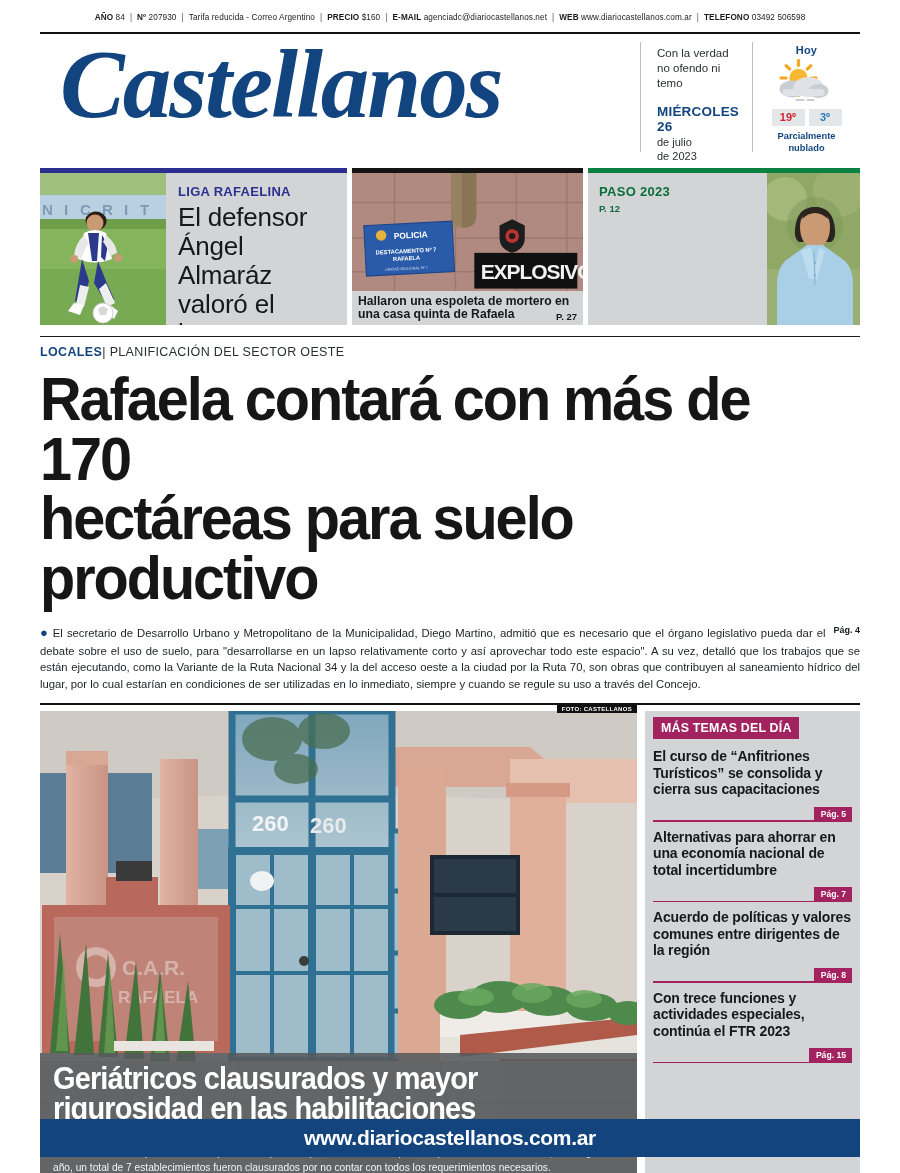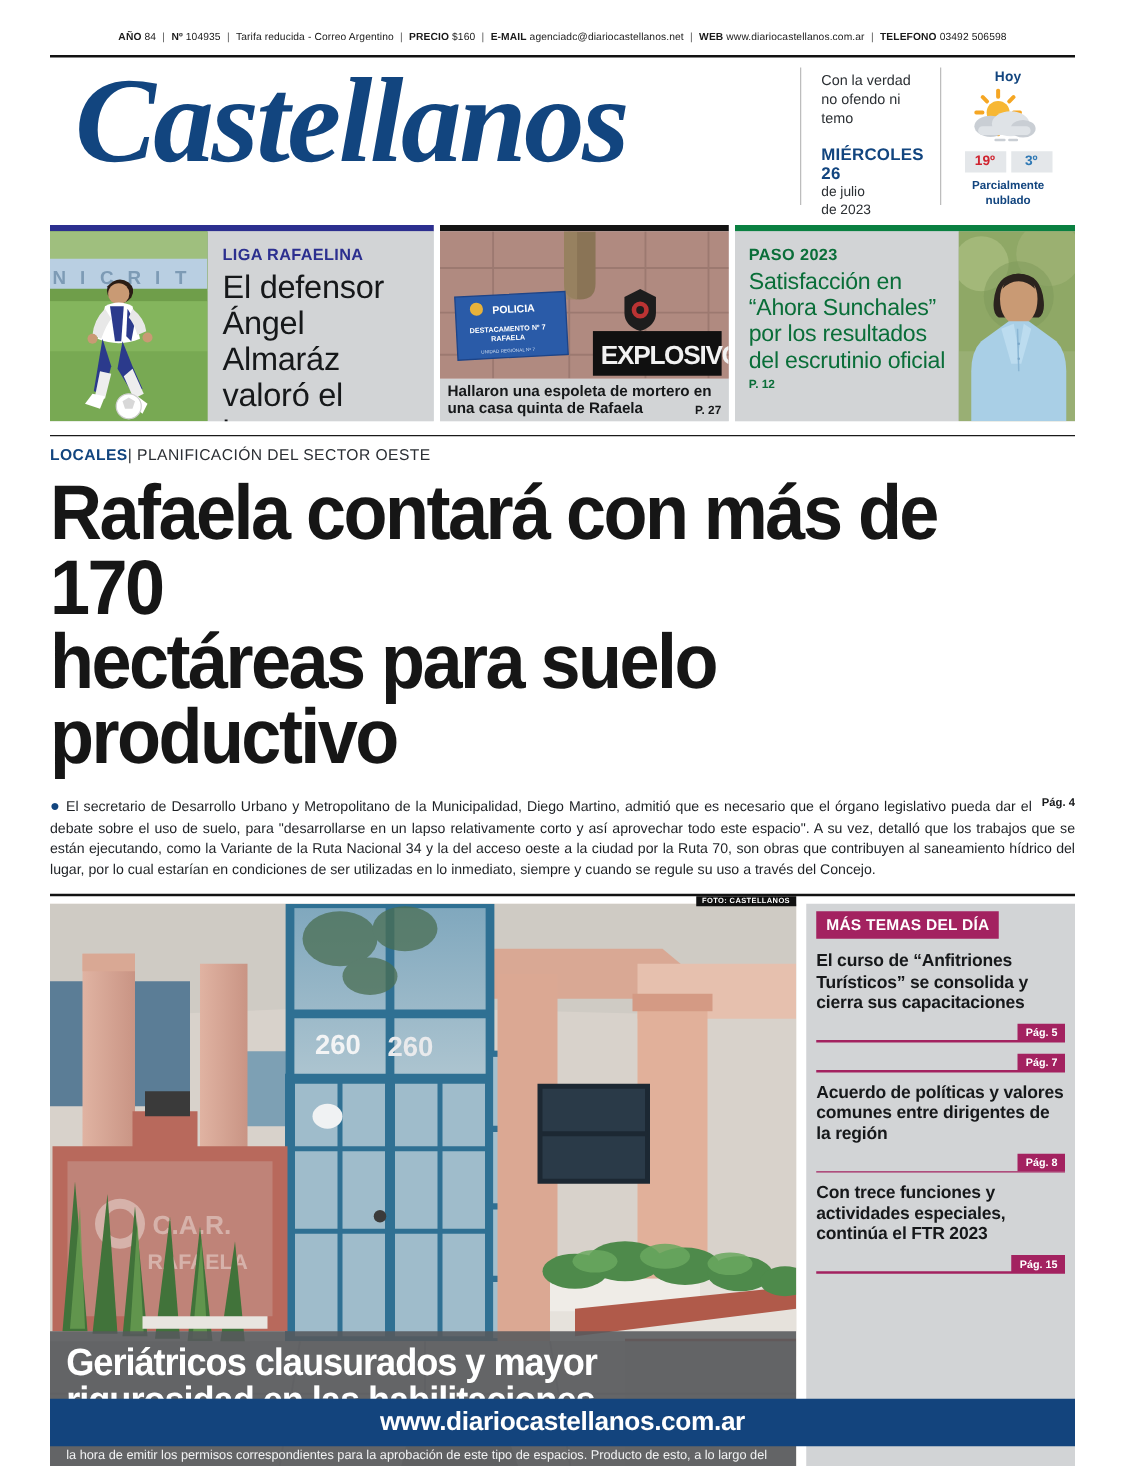--- a/index.html
+++ b/index.html
@@ -7,21 +7,21 @@
 
   body {
     width: 900px;
     height: 1173px;
     background: #ffffff;
     font-family: "Liberation Sans", sans-serif;
     overflow: hidden;
     position: relative;
   }
 
-  .page { width: 900px; height: 1173px; position: relative; padding: 16px 40px; }
+  .page { width: 900px; height: 1173px; position: relative; padding: 4px 40px; }
 
   
   .topbar {
     height: 30px;
     display: flex;
     align-items: center;
     justify-content: center;
     font-size: 8.2px;
     color: #1a1a1a;
     letter-spacing: .1px;
@@ -251,21 +251,21 @@
   svg.scene { display: block; width: 100%; height: 100%; }
 </style>
 </head>
 <body>
 
 <div class="page">
 
   <div class="topbar">
     <span class="seg"><b>AÑO</b> <span>84</span></span>
     <span class="sep">|</span>
-    <span class="seg"><b>Nº</b> <span>104935</span></span>
+    <span class="seg"><b>Nº</b> <span>207930</span></span>
     <span class="sep">|</span>
     <span class="seg"><span>Tarifa reducida - Correo Argentino</span></span>
     <span class="sep">|</span>
     <span class="seg"><b>PRECIO</b> <span>$160</span></span>
     <span class="sep">|</span>
     <span class="seg"><b>E-MAIL</b> <span>agenciadc@diariocastellanos.net</span></span>
     <span class="sep">|</span>
     <span class="seg"><b>WEB</b> <span>www.diariocastellanos.com.ar</span></span>
     <span class="sep">|</span>
     <span class="seg"><b>TELEFONO</b> <span>03492 506598</span></span>
@@ -413,21 +413,20 @@
       </div>
       <div class="t2-cap">
         <span>Hallaron una espoleta de mortero en una casa quinta de Rafaela</span>
         <span class="pg">P. 27</span>
       </div>
     </div>
 
     <div class="teaser teaser-3">
       <div class="t3-text">
         <div class="kicker-green">PASO 2023</div>
-        <div class="t3-head">Satisfacción en “Ahora Sunchales” por los resultados del escrutinio oficial</div>
         <div class="pg-green">P. 12</div>
       </div>
       <div class="t3-photo">
         <svg class="scene" viewBox="0 0 93 152" preserveAspectRatio="xMidYMid slice" xmlns="http://www.w3.org/2000/svg">
           <rect width="93" height="152" fill="#8fa866"></rect>
           <circle cx="18" cy="26" r="22" fill="#a8bc7e" opacity=".8"></circle>
           <circle cx="72" cy="18" r="26" fill="#9db274" opacity=".8"></circle>
           <circle cx="48" cy="52" r="28" fill="#7d985a" opacity=".5"></circle>
           <rect y="96" width="93" height="56" fill="#a3b681" opacity=".5"></rect>
 
@@ -615,20 +614,21 @@
 
       <div class="side-item">
         <div class="side-title">El curso de “Anfitriones Turísticos” se consolida y cierra sus capacitaciones</div>
         <div class="side-foot">
           <div class="side-rule"></div>
           <div class="side-pg">Pág. 5</div>
         </div>
       </div>
 
       <div class="side-item">
+        <div class="side-title">Alternativas para ahorrar en una economía nacional de total incertidumbre</div>
         <div class="side-foot">
           <div class="side-rule"></div>
           <div class="side-pg">Pág. 7</div>
         </div>
       </div>
 
       <div class="side-item">
         <div class="side-title">Acuerdo de políticas y valores comunes entre dirigentes de la región</div>
         <div class="side-foot">
           <div class="side-rule"></div>

